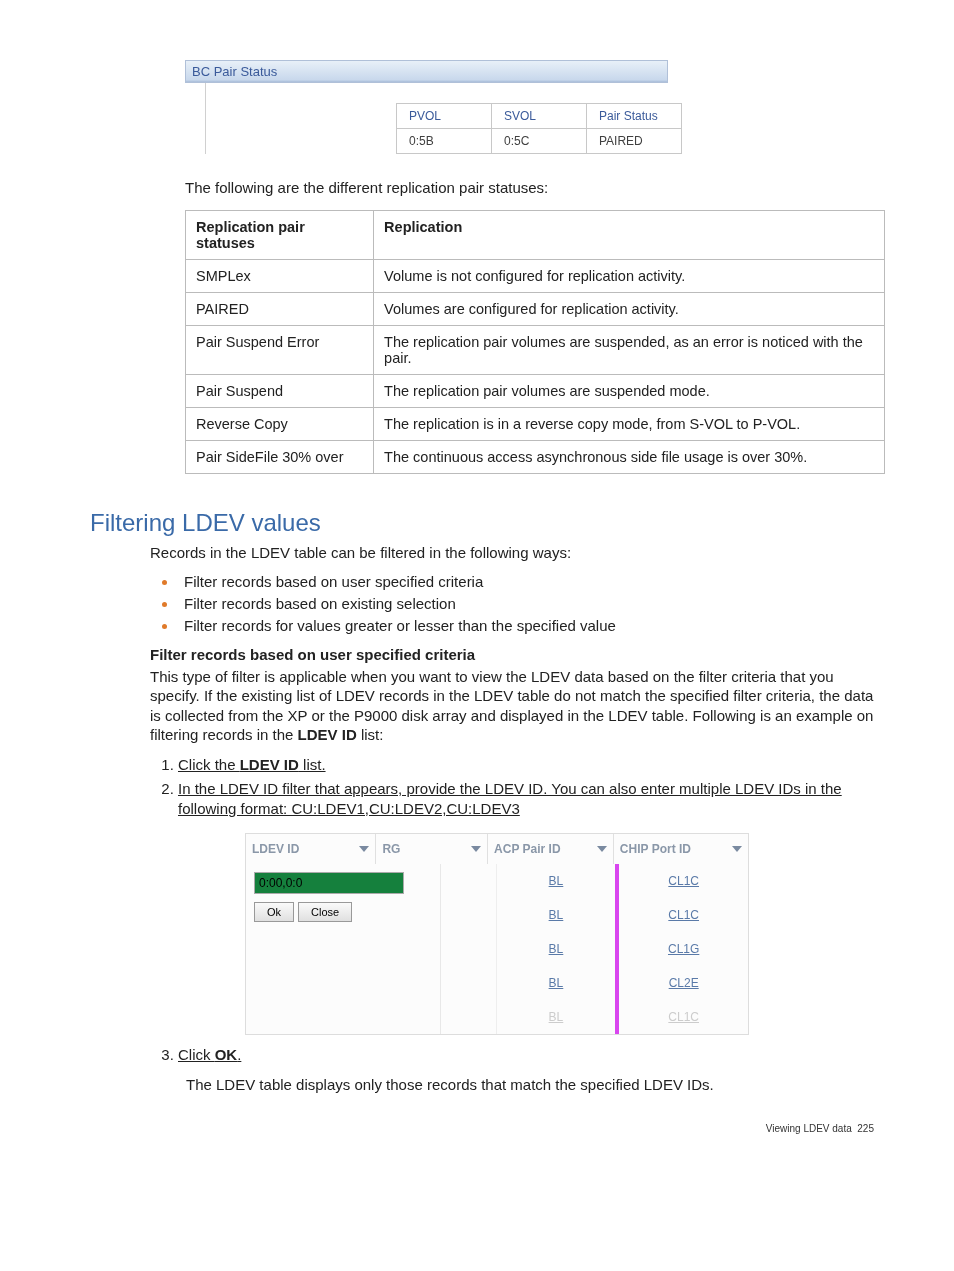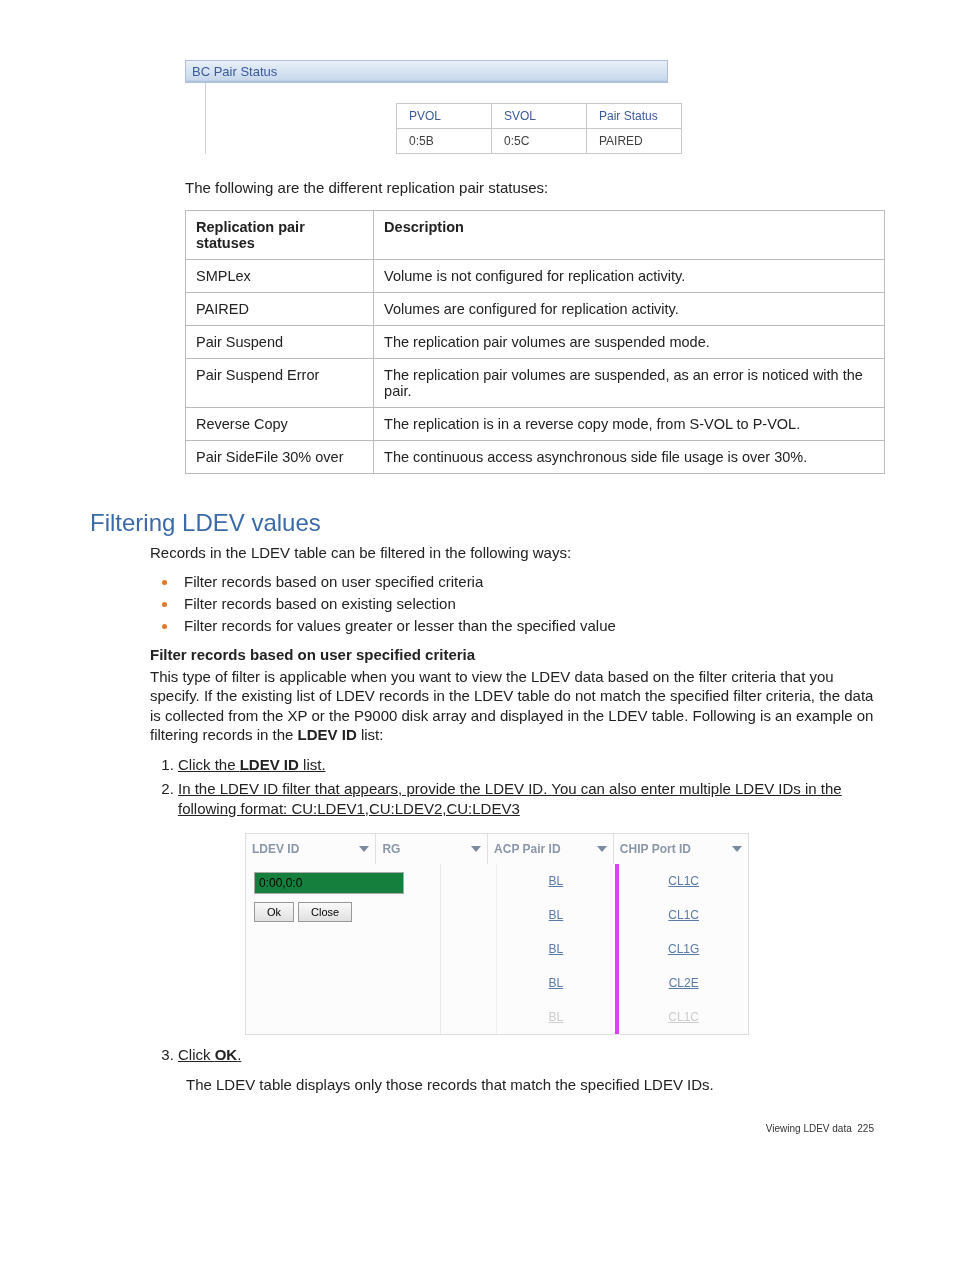--- a/index.html
+++ b/index.html
@@ -107,37 +107,37 @@
       </table>
   </div>
 </div>
 
 <p class="intro">The following are the different replication pair statuses:</p>
 
 <table class="status-table">
   <tbody>
       <tr>
     <th>Replication pair statuses</th>
-    <th>Description</th>
+    <th>Replication</th>
   </tr>
   <tr>
         <td>SMPLex</td>
         <td>Volume is not configured for replication activity.</td>
       </tr>
   <tr>
         <td>PAIRED</td>
         <td>Volumes are configured for replication activity.</td>
       </tr>
   <tr>
+        <td>Pair Suspend Error</td>
+        <td>The replication pair volumes are suspended, as an error is noticed with the pair.</td>
+      </tr>
+  <tr>
         <td>Pair Suspend</td>
         <td>The replication pair volumes are suspended mode.</td>
-      </tr>
-  <tr>
-        <td>Pair Suspend Error</td>
-        <td>The replication pair volumes are suspended, as an error is noticed with the pair.</td>
       </tr>
   <tr>
         <td>Reverse Copy</td>
         <td>The replication is in a reverse copy mode, from S-VOL to P-VOL.</td>
       </tr>
   <tr>
         <td>Pair SideFile 30% over</td>
         <td>The continuous access asynchronous side file usage is over 30%.</td>
       </tr>
 </tbody>

